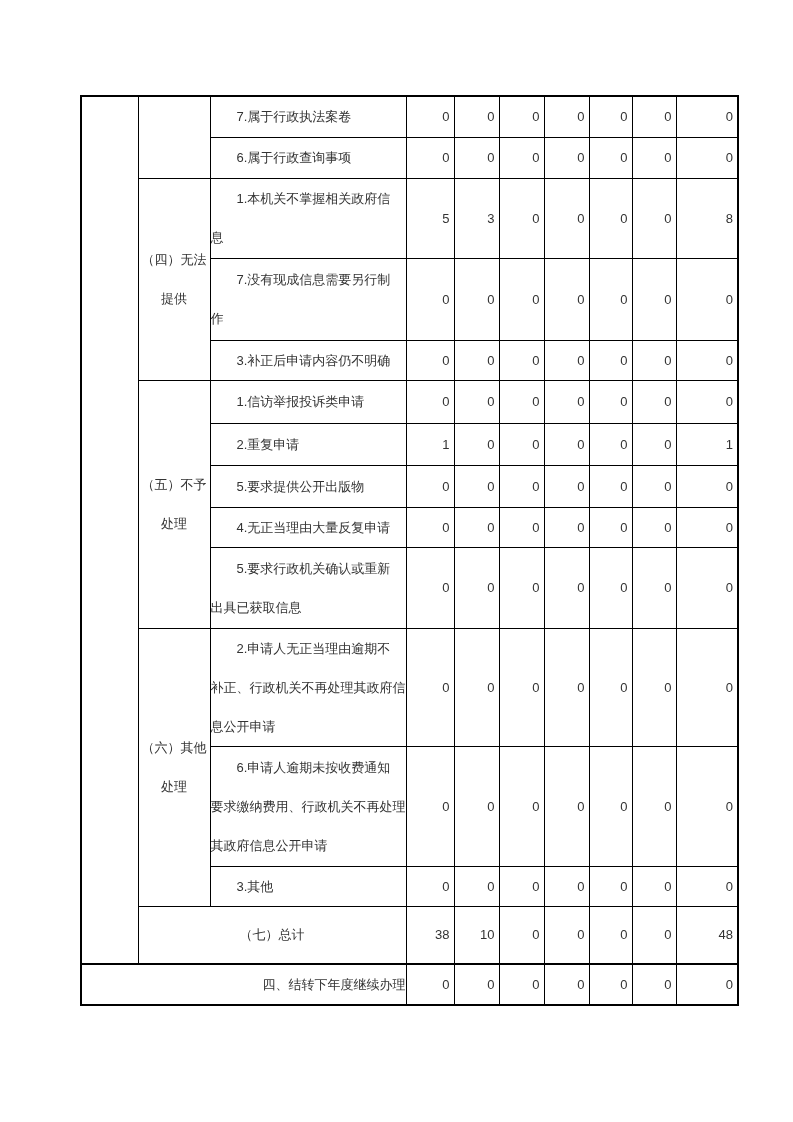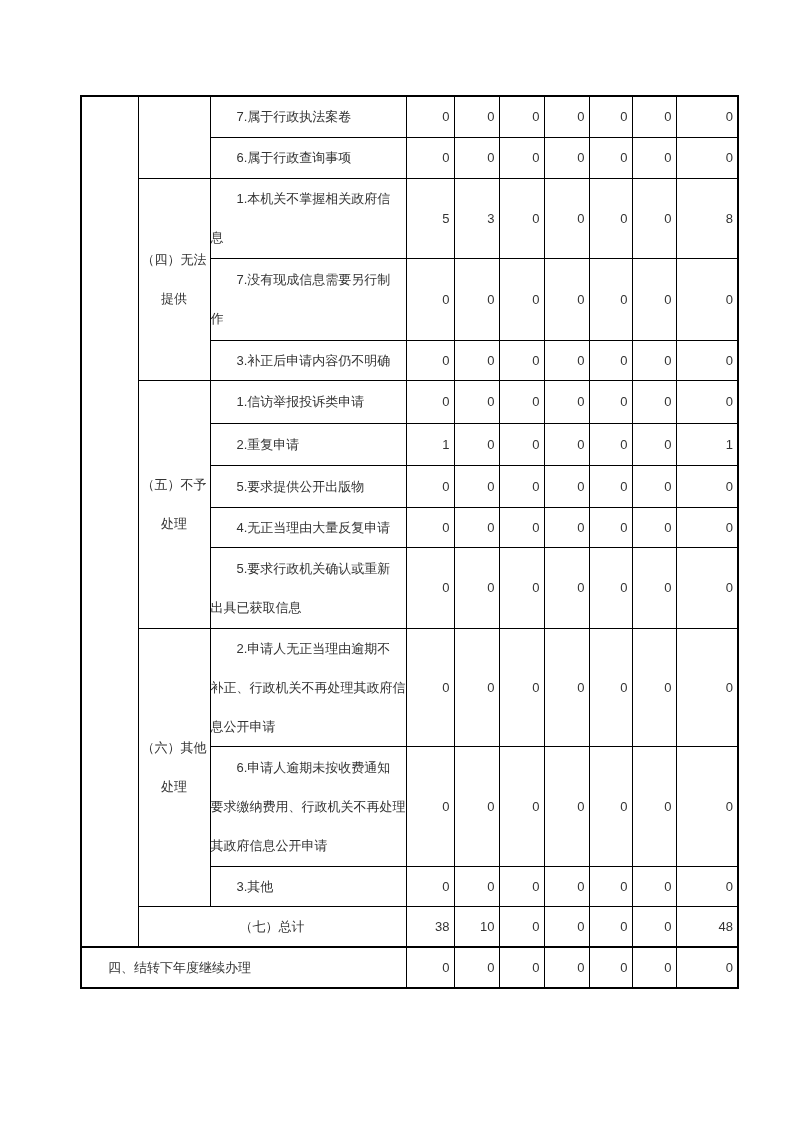--- a/index.html
+++ b/index.html
@@ -20,21 +20,21 @@
     line-height:39px;
     color:#333333;
     vertical-align:middle;
     white-space:pre;
     overflow:hidden;
   }
   td.cA{border-left:none;}
   td.cB{text-align:center;}
   td.cC{text-indent:2em;}
   td.cN{text-align:right;padding-right:4px;}
-  tr.carry td{border-top:2px solid #000;}
+  tr.carry td{border-top:2px solid #000;text-align:right;}
   td.indent2{text-indent:2em;}
 </style>
 </head>
 <body>
 
 <div class="sheet">
 <table class="report">
   <colgroup>
     <col style="width:57px">
         <col style="width:72px">
@@ -200,21 +200,21 @@
     <td class="cC">3.其他</td>
     <td class="cN">0</td>
     <td class="cN">0</td>
     <td class="cN">0</td>
     <td class="cN">0</td>
     <td class="cN">0</td>
     <td class="cN">0</td>
     <td class="cN">0</td>
   </tr>
 
-  <tr style="height:40px">
+  <tr style="height:58px">
     <td class="cB" colspan="2">（七）总计</td>
     <td class="cN">38</td>
     <td class="cN">10</td>
     <td class="cN">0</td>
     <td class="cN">0</td>
     <td class="cN">0</td>
     <td class="cN">0</td>
     <td class="cN">48</td>
   </tr>
 

